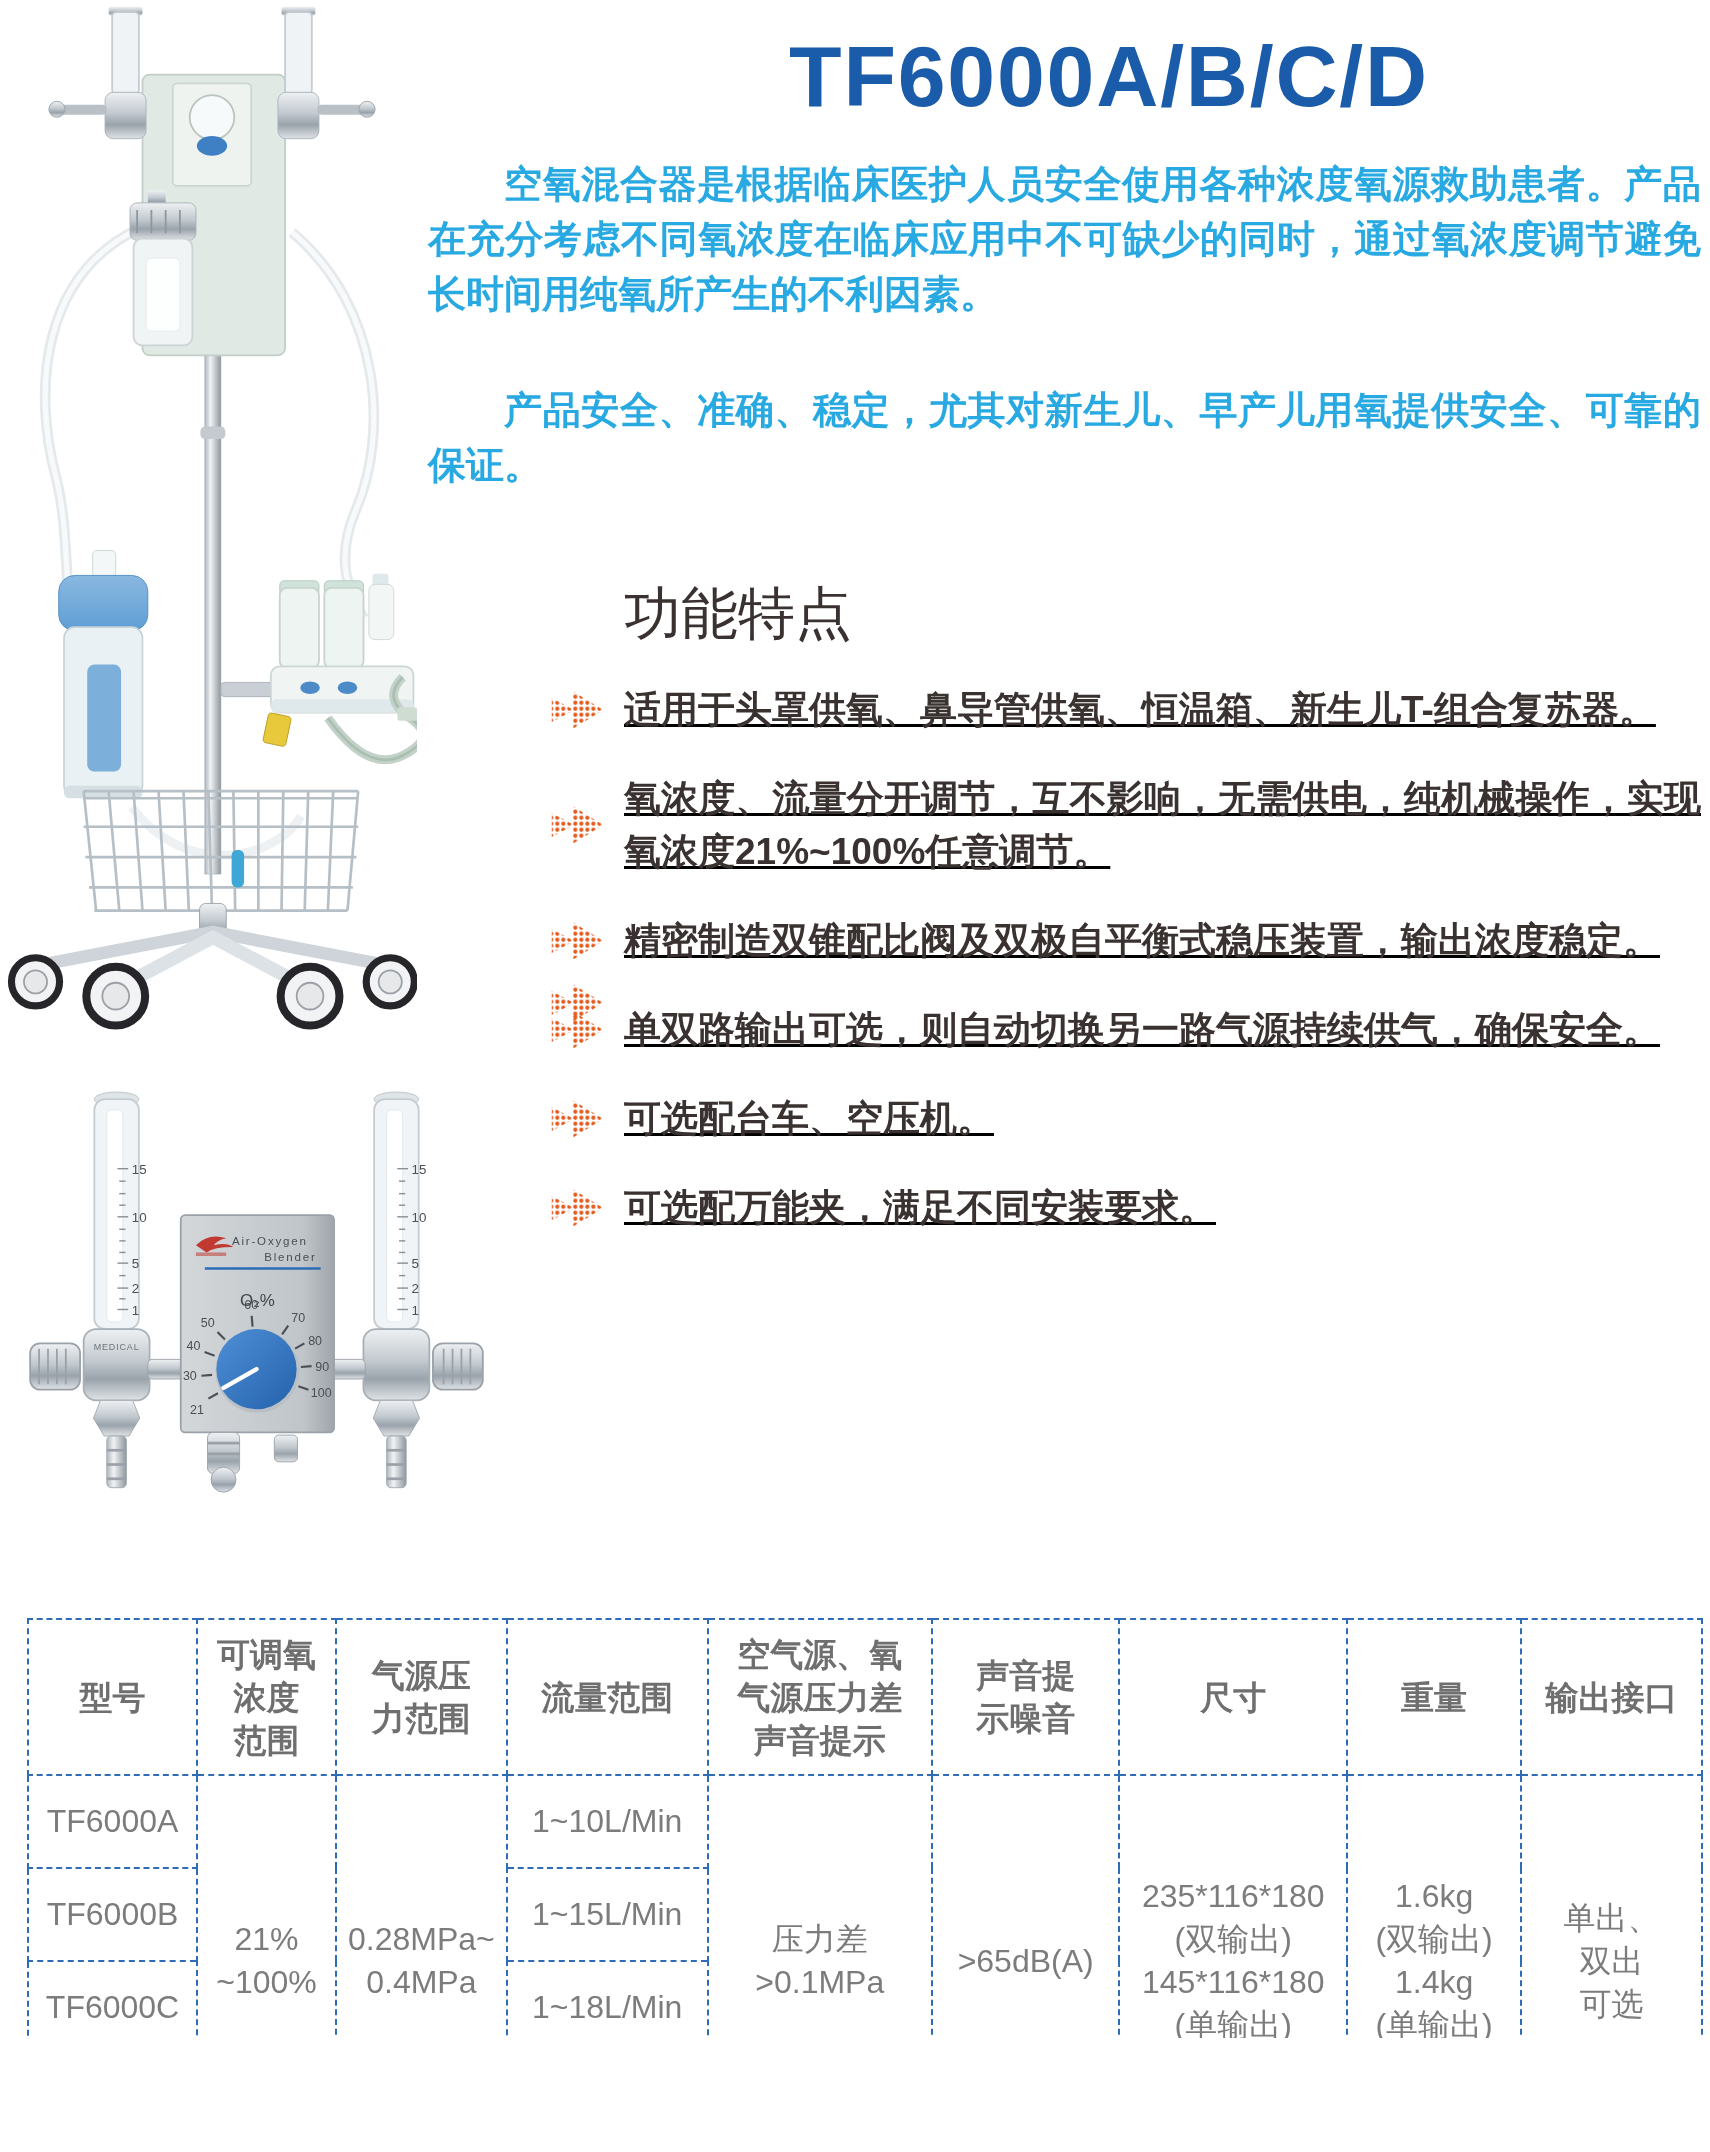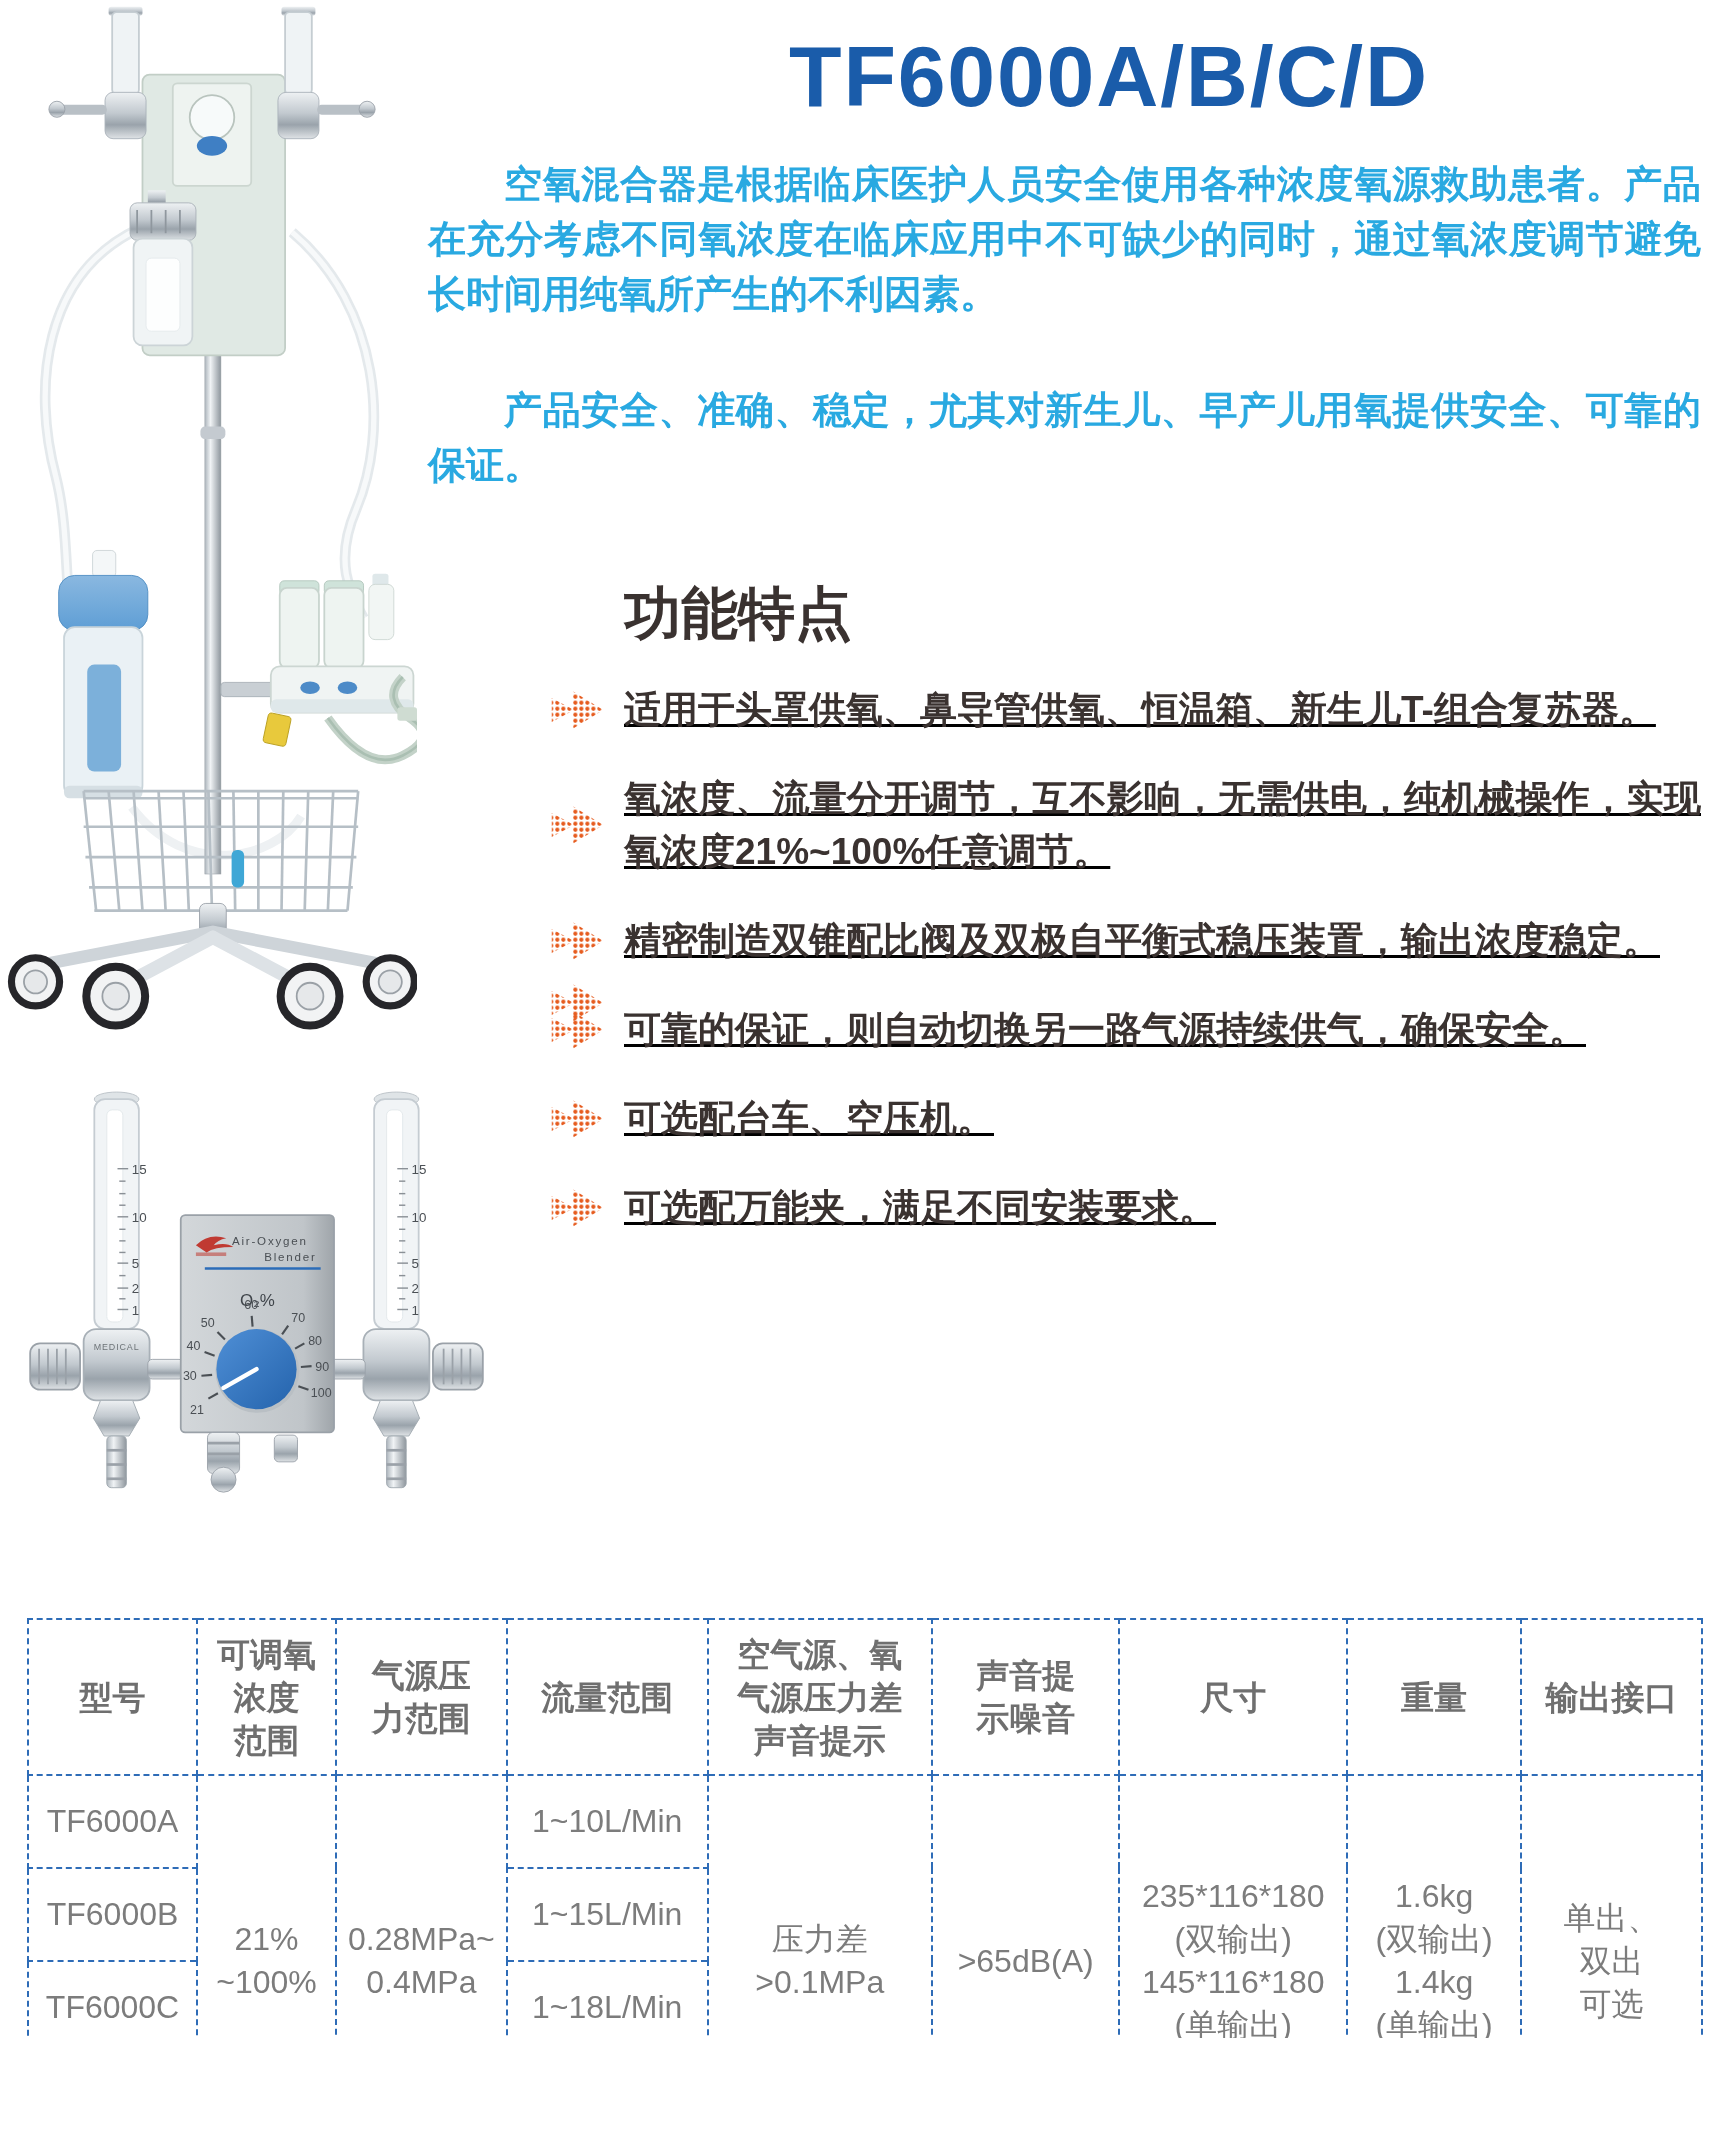--- a/index.html
+++ b/index.html
@@ -7,21 +7,21 @@
   #page{position:relative;width:1711px;height:2038px;background:#ffffff;overflow:hidden;}
 
   
   .right-col{position:absolute;left:428px;top:0;width:1273px;}
   .main-title{margin:27px 0 0 89px;text-align:center;font-size:86px;line-height:98px;
     font-weight:bold;color:#1a5caa;letter-spacing:1.8px;}
   .intro-p{margin:0;color:#29a9e1;font-size:38px;line-height:55px;font-weight:bold;
     text-indent:2em;text-align:justify;}
   .intro-p.first{margin-top:32px;}
   .intro-p.second{margin-top:61px;}
-  .features-heading{margin:89px 0 0 196px;font-size:57px;line-height:62px;font-weight:bold;color:#3a3230;}
+  .features-heading{margin:89px 0 0 196px;font-size:57px;line-height:62px;font-weight:normal;color:#3a3230;}
   .features-list{list-style:none;margin:39px 0 0 120px;padding:0;text-decoration:underline;}
   .features-list li{position:relative;padding-left:76px;margin-bottom:36px;
     font-size:37px;line-height:53px;color:#3a3230;font-weight:bold;text-align:justify;}
   .bullet{position:absolute;left:0;top:50%;transform:translateY(-50%);width:59px;height:46px;}
 
   
   .spec-banner{position:absolute;left:19.6px;top:1544px;width:424px;height:61px;background:#1a5caa;
     color:#ffffff;font-size:40px;line-height:61px;letter-spacing:14.3px;padding-left:30px;box-sizing:border-box;}
 
   
@@ -222,21 +222,21 @@
       </li>
       <li>
         <svg class="bullet" viewBox="0 0 66 52" width="59" height="46">
             <use href="#bullet-arrows"></use>
           </svg>
       </li>
       <li>
         <svg class="bullet" viewBox="0 0 66 52" width="59" height="46">
             <use href="#bullet-arrows"></use>
           </svg>
-        <span>可靠的保证，则自动切换另一路气源持续供气，确保安全。</span>
+        <span>单双路输出可选，则自动切换另一路气源持续供气，确保安全。</span>
       </li>
       <li>
         <svg class="bullet" viewBox="0 0 66 52" width="59" height="46">
             <use href="#bullet-arrows"></use>
           </svg>
         <span>可选配台车、空压机。</span>
       </li>
       <li>
         <svg class="bullet" viewBox="0 0 66 52" width="59" height="46">
             <use href="#bullet-arrows"></use>

